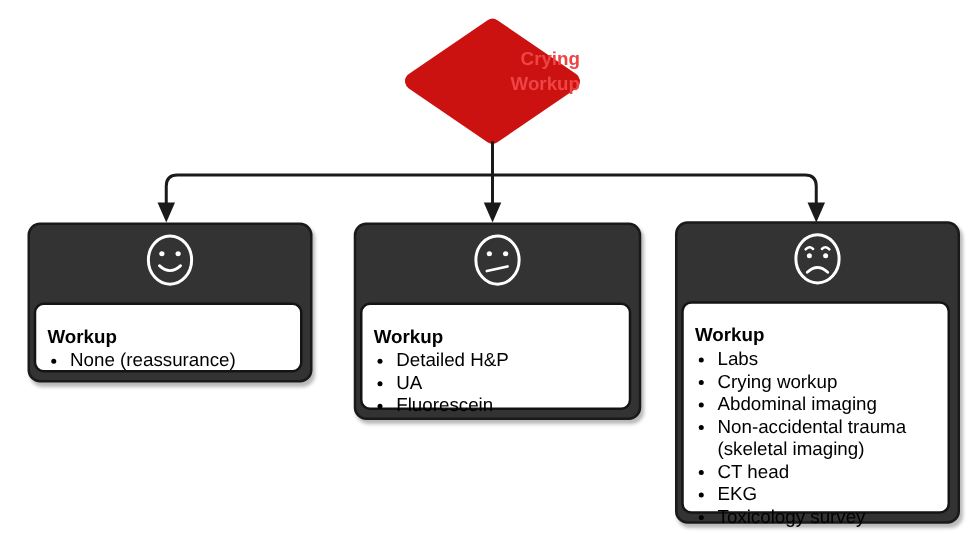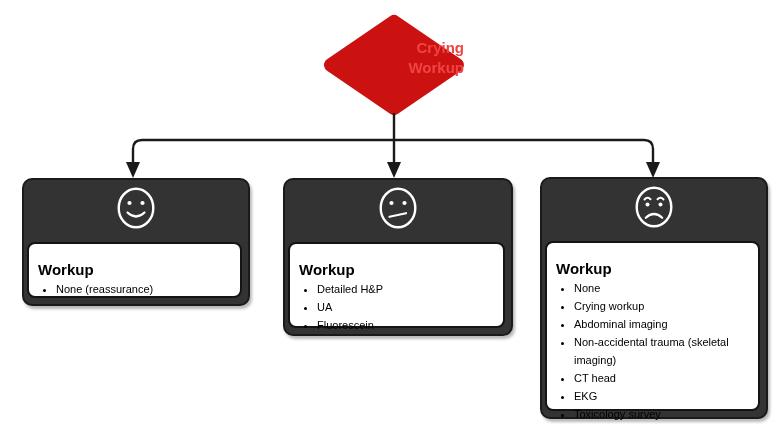--- a/index.html
+++ b/index.html
@@ -56,21 +56,21 @@
     font-size: 15px;
     font-weight: bold;
     line-height: 19px;
   }
   .workup-list {
     list-style: disc;
     margin: 1px 0 0 0;
     padding-left: 18px;
   }
   .workup-list li {
-    font-size: 11px;
+    font-size: 15px;
     line-height: 18px;
   }
 </style>
 </head>
 <body>
 
 <div class="canvas">
 
   <svg class="connector-svg" viewBox="0 0 781 439" aria-hidden="true">
 
@@ -128,21 +128,21 @@
       <ellipse cx="19" cy="21" rx="17.3" ry="19.3" fill="none" stroke="#ffffff" stroke-width="2.4"></ellipse>
       <circle cx="12.5" cy="18.5" r="2" fill="#ffffff"></circle>
       <circle cx="25.5" cy="18.5" r="2" fill="#ffffff"></circle>
       <path d="M9.5,13.5 Q12.5,10.3 15.5,13.2" fill="none" stroke="#ffffff" stroke-width="2" stroke-linecap="round"></path>
       <path d="M22.5,13.2 Q25.5,10.3 28.5,13.5" fill="none" stroke="#ffffff" stroke-width="2" stroke-linecap="round"></path>
       <path d="M10.8,31.8 Q19,24.2 27.2,31.8" fill="none" stroke="#ffffff" stroke-width="2.2" stroke-linecap="round"></path>
     </svg>
     <div class="card-body">
       <div class="workup-heading">Workup</div>
       <ul class="workup-list">
-        <li>None</li>
+        <li>Labs</li>
         <li>Crying workup</li>
         <li>Abdominal imaging</li>
         <li>Non-accidental trauma (skeletal imaging)</li>
         <li>CT head</li>
         <li>EKG</li>
         <li>Toxicology survey</li>
       </ul>
     </div>
   </div>
 

